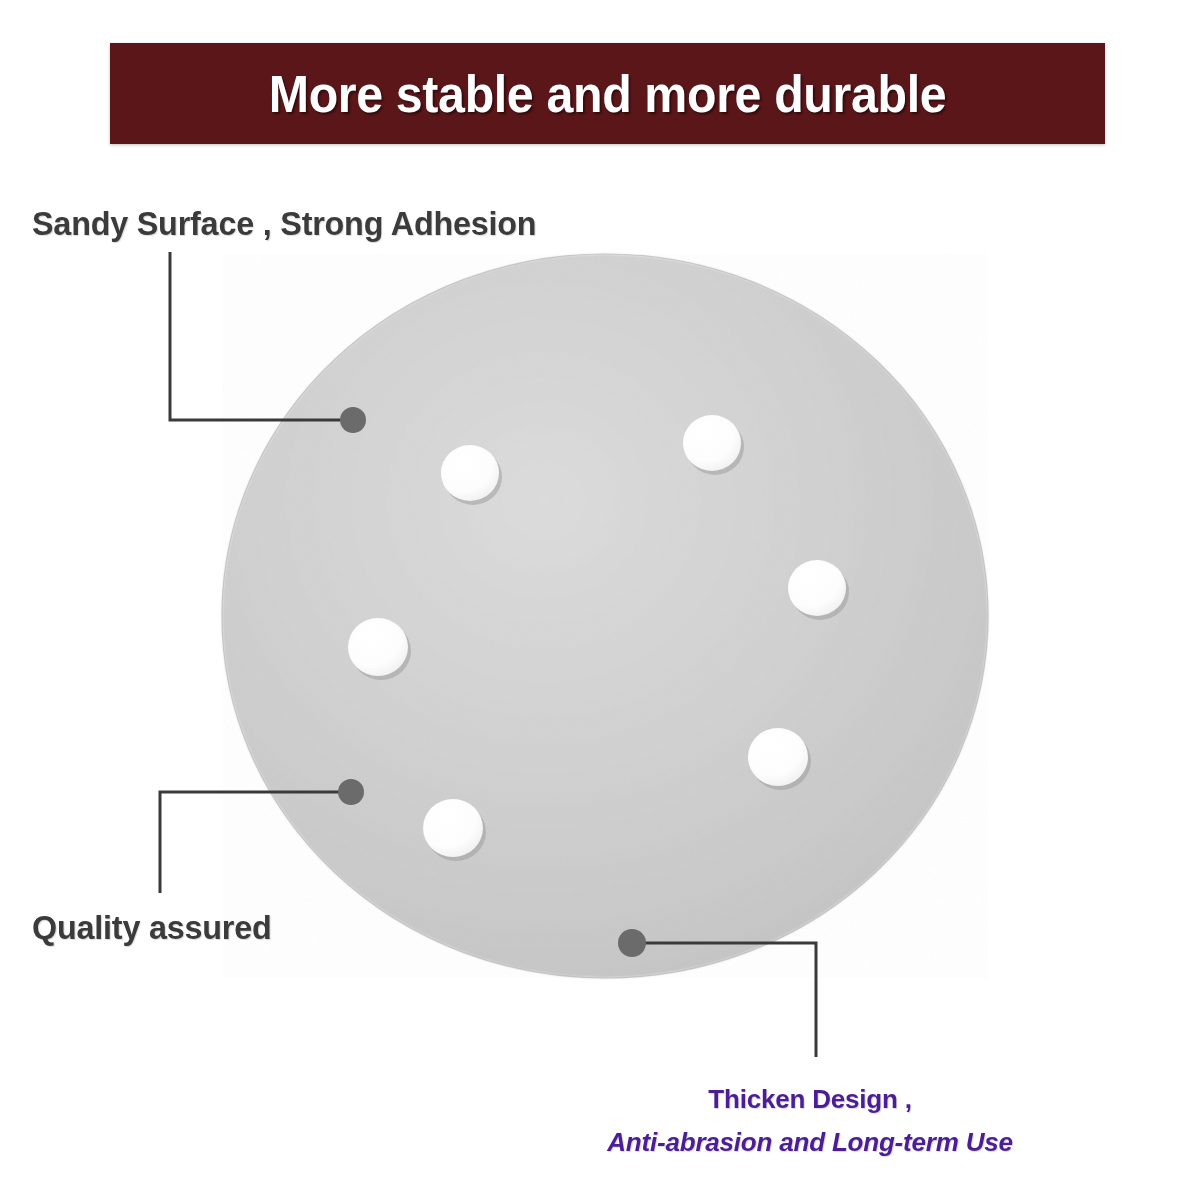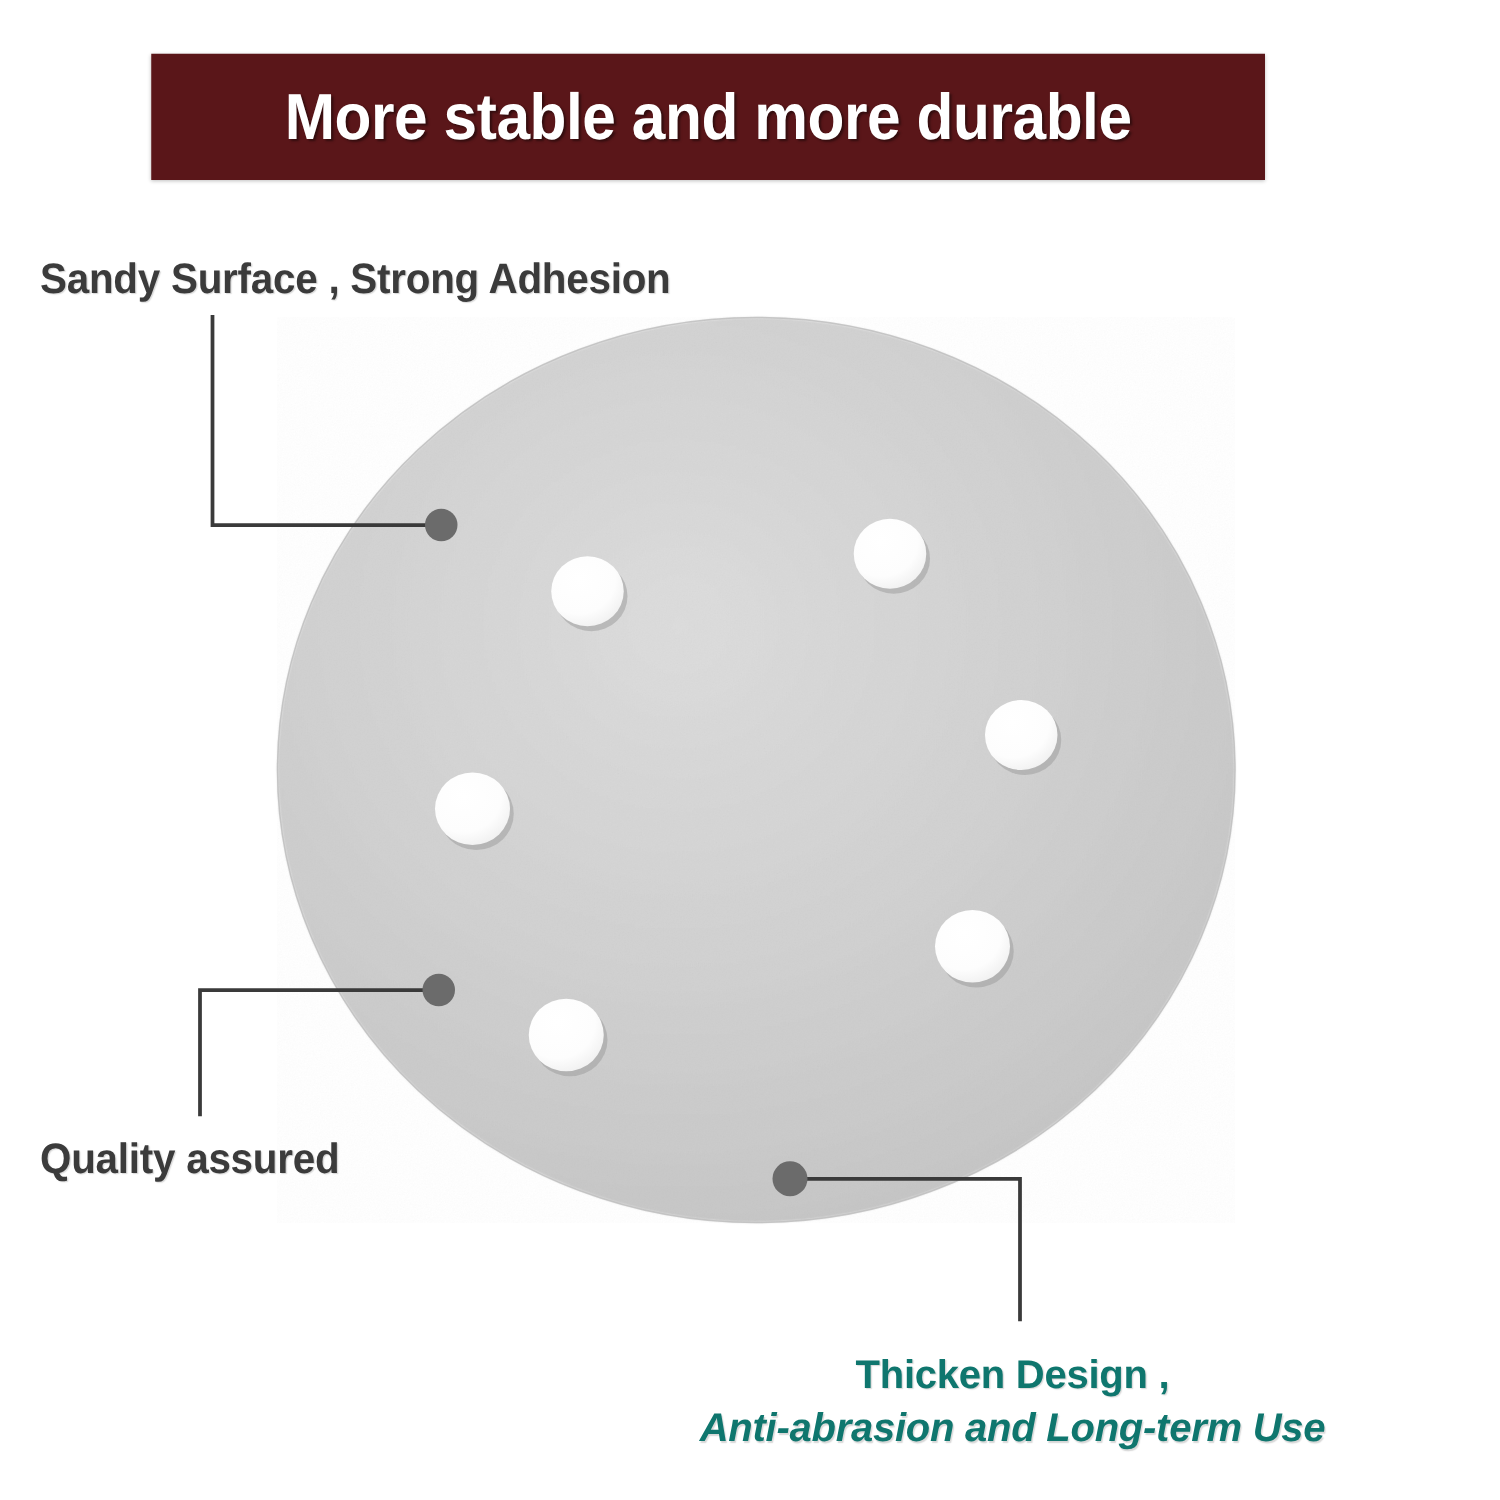--- a/index.html
+++ b/index.html
@@ -14,26 +14,27 @@
     height: 1200px;
     background: #ffffff;
     overflow: hidden;
     font-family: "Liberation Sans", "DejaVu Sans", sans-serif;
     -webkit-font-smoothing: antialiased;
   }
 
   
   .banner {
     position: absolute;
-    left: 121px;
+    left: 110px;
     top: 43px;
-    width: 891px;
+    width: 959px;
     height: 101px;
     background: #5a1619;
     box-shadow: 0 1px 3px rgba(0,0,0,0.25);
+    padding-left: 36px;
   }
   .banner-title {
     position: absolute;
     left: 0;
     top: 0;
     width: 100%;
     height: 100%;
     display: flex;
     align-items: center;
     justify-content: center;
@@ -70,22 +71,22 @@
     text-shadow: 1px 1px 1px rgba(0,0,0,0.16);
   }
   #label-sandy  { left: 32px;  top: 204px; }
   #label-quality{ left: 32px;  top: 908px; }
 
   #label-thicken {
     position: absolute;
     left: 460px;
     top: 1078px;
     width: 700px;
-    color: #0f766e;
-    font-size: 32px;
+    color: #4c1d95;
+    font-size: 26px;
     font-weight: 700;
     line-height: 43px;
     letter-spacing: -0.2px;
     text-shadow: 1px 1px 1px rgba(0,0,0,0.16);
   }
   #label-thicken .line1 { display: block; text-align: center; }
   #label-thicken .line2 { display: block; text-align: center; white-space: nowrap; font-style: italic; }
 </style>
 </head>
 <body>

